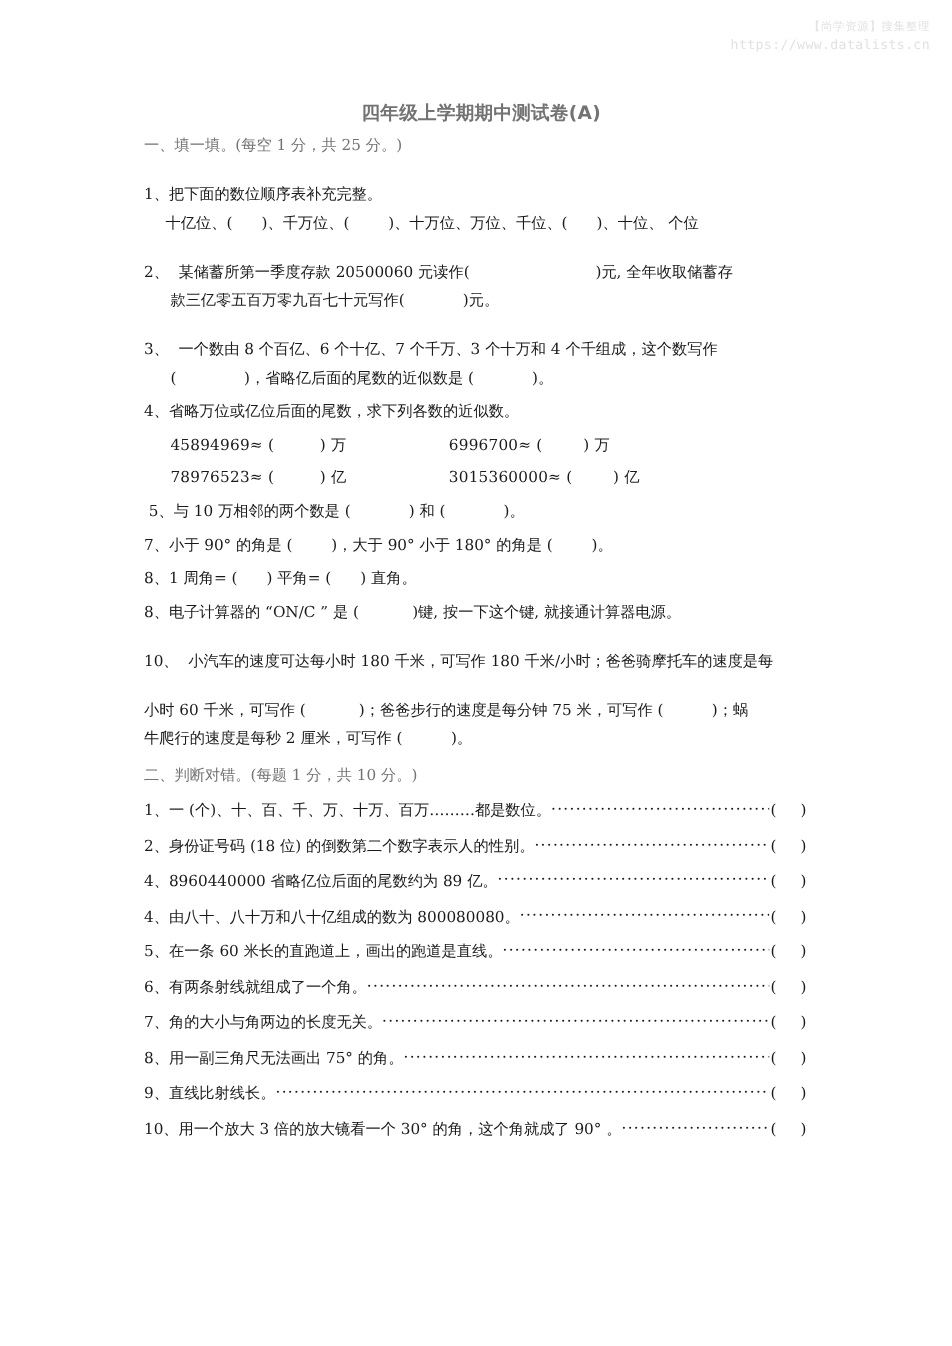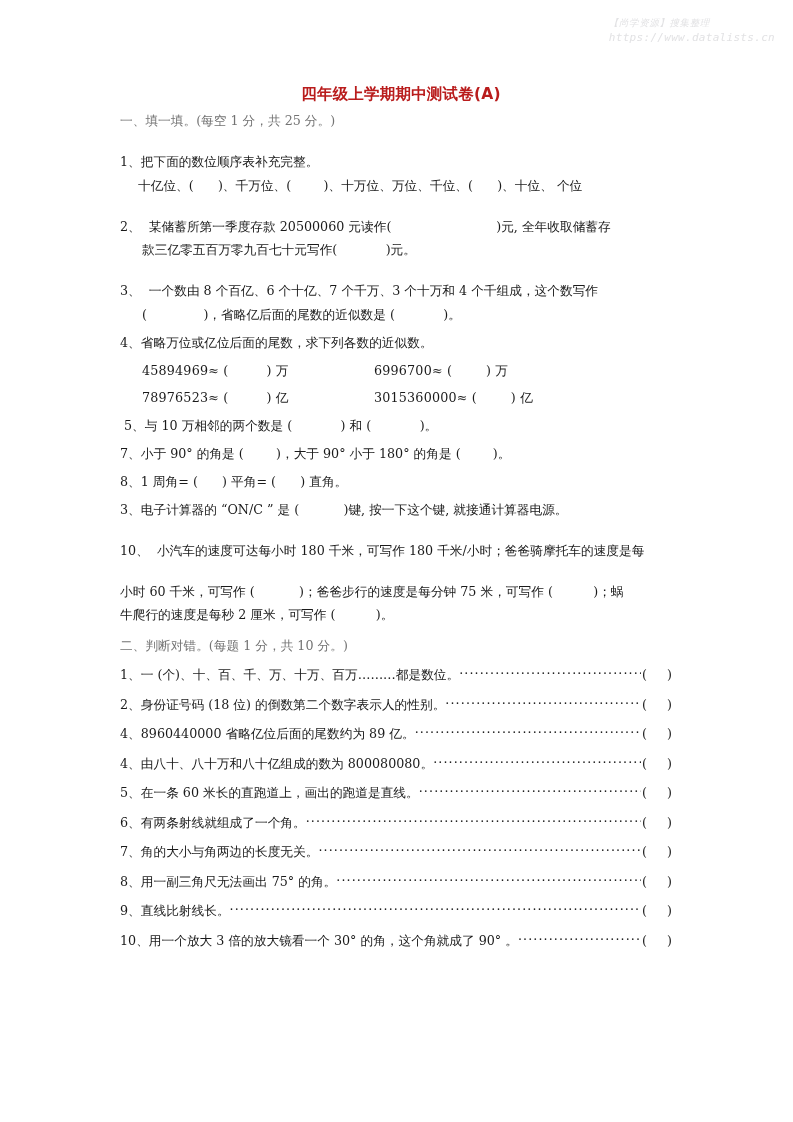--- a/index.html
+++ b/index.html
@@ -19,26 +19,25 @@
     background: #ffffff;
     overflow: hidden;
     box-sizing: border-box;
   }
 
   
   .watermark {
     position: absolute;
     top: 16px;
     right: 18px;
-    text-align: left;
+    text-align: right;
     color: #e2e2e4;
     line-height: 1.45;
     user-select: none;
     pointer-events: none;
-    font-style: italic;
   }
   .watermark .wm-cn {
     font-family: "DejaVu Sans", "Liberation Sans", sans-serif;
     font-size: 9.5px;
     letter-spacing: 0.6px;
     display: block;
   }
   .watermark .wm-url {
     font-family: "DejaVu Sans Mono", "Liberation Mono", monospace;
     font-size: 11px;
@@ -54,21 +53,21 @@
     width: 562px;
   }
 
   .doc-title {
     font-family: "DejaVu Sans", "Liberation Sans", sans-serif;
     font-weight: bold;
     font-size: 15.5px;
     text-align: center;
     letter-spacing: 0.2px;
     margin: 0 0 7px 0;
-    color: #b91c1c;
+    color: #737373;
   }
 
   
   .line {
     font-size: 12.7px;
     line-height: 1.34;
     margin: 0 0 8.5px 0;
     white-space: pre-wrap;
     color: #1a1a1a;
   }
@@ -165,21 +164,21 @@
       <span class="col-b num">6996700≈ (        ) 万</span>
     </div>
     <div class="two-col" style="margin-bottom:11px;">
       <span class="col-a num">78976523≈ (         ) 亿</span>
       <span class="col-b num">3015360000≈ (        ) 亿</span>
     </div>
 
     <div class="line gap"> 5、与 10 万相邻的两个数是 (            ) 和 (            )。</div>
     <div class="line gap">7、小于 90° 的角是 (        )，大于 90° 小于 180° 的角是 (        )。</div>
     <div class="line gap">8、1 周角= (      ) 平角= (      ) 直角。</div>
-    <div class="line gap">3、电子计算器的 “ON/C ” 是 (           )键, 按一下这个键, 就接通计算器电源。</div>
+    <div class="line gap">8、电子计算器的 “ON/C ” 是 (           )键, 按一下这个键, 就接通计算器电源。</div>
 
     <div class="line tight">10、  小汽车的速度可达每小时 180 千米，可写作 180 千米/小时；爸爸骑摩托车的速度是每</div>
     <div class="line tight">小时 60 千米，可写作 (           )；爸爸步行的速度是每分钟 75 米，可写作 (          )；蜗</div>
     <div class="line gap-lg">牛爬行的速度是每秒 2 厘米，可写作 (          )。</div>
 
     <div class="section-head" style="margin-top:10px;margin-bottom:12px;">二、判断对错。(每题 1 分，共 10 分。)</div>
 
     <div id="judge-list">
         <div class="judge-row">
           <span class="judge-text">1、一 (个)、十、百、千、万、十万、百万………都是数位。</span>

